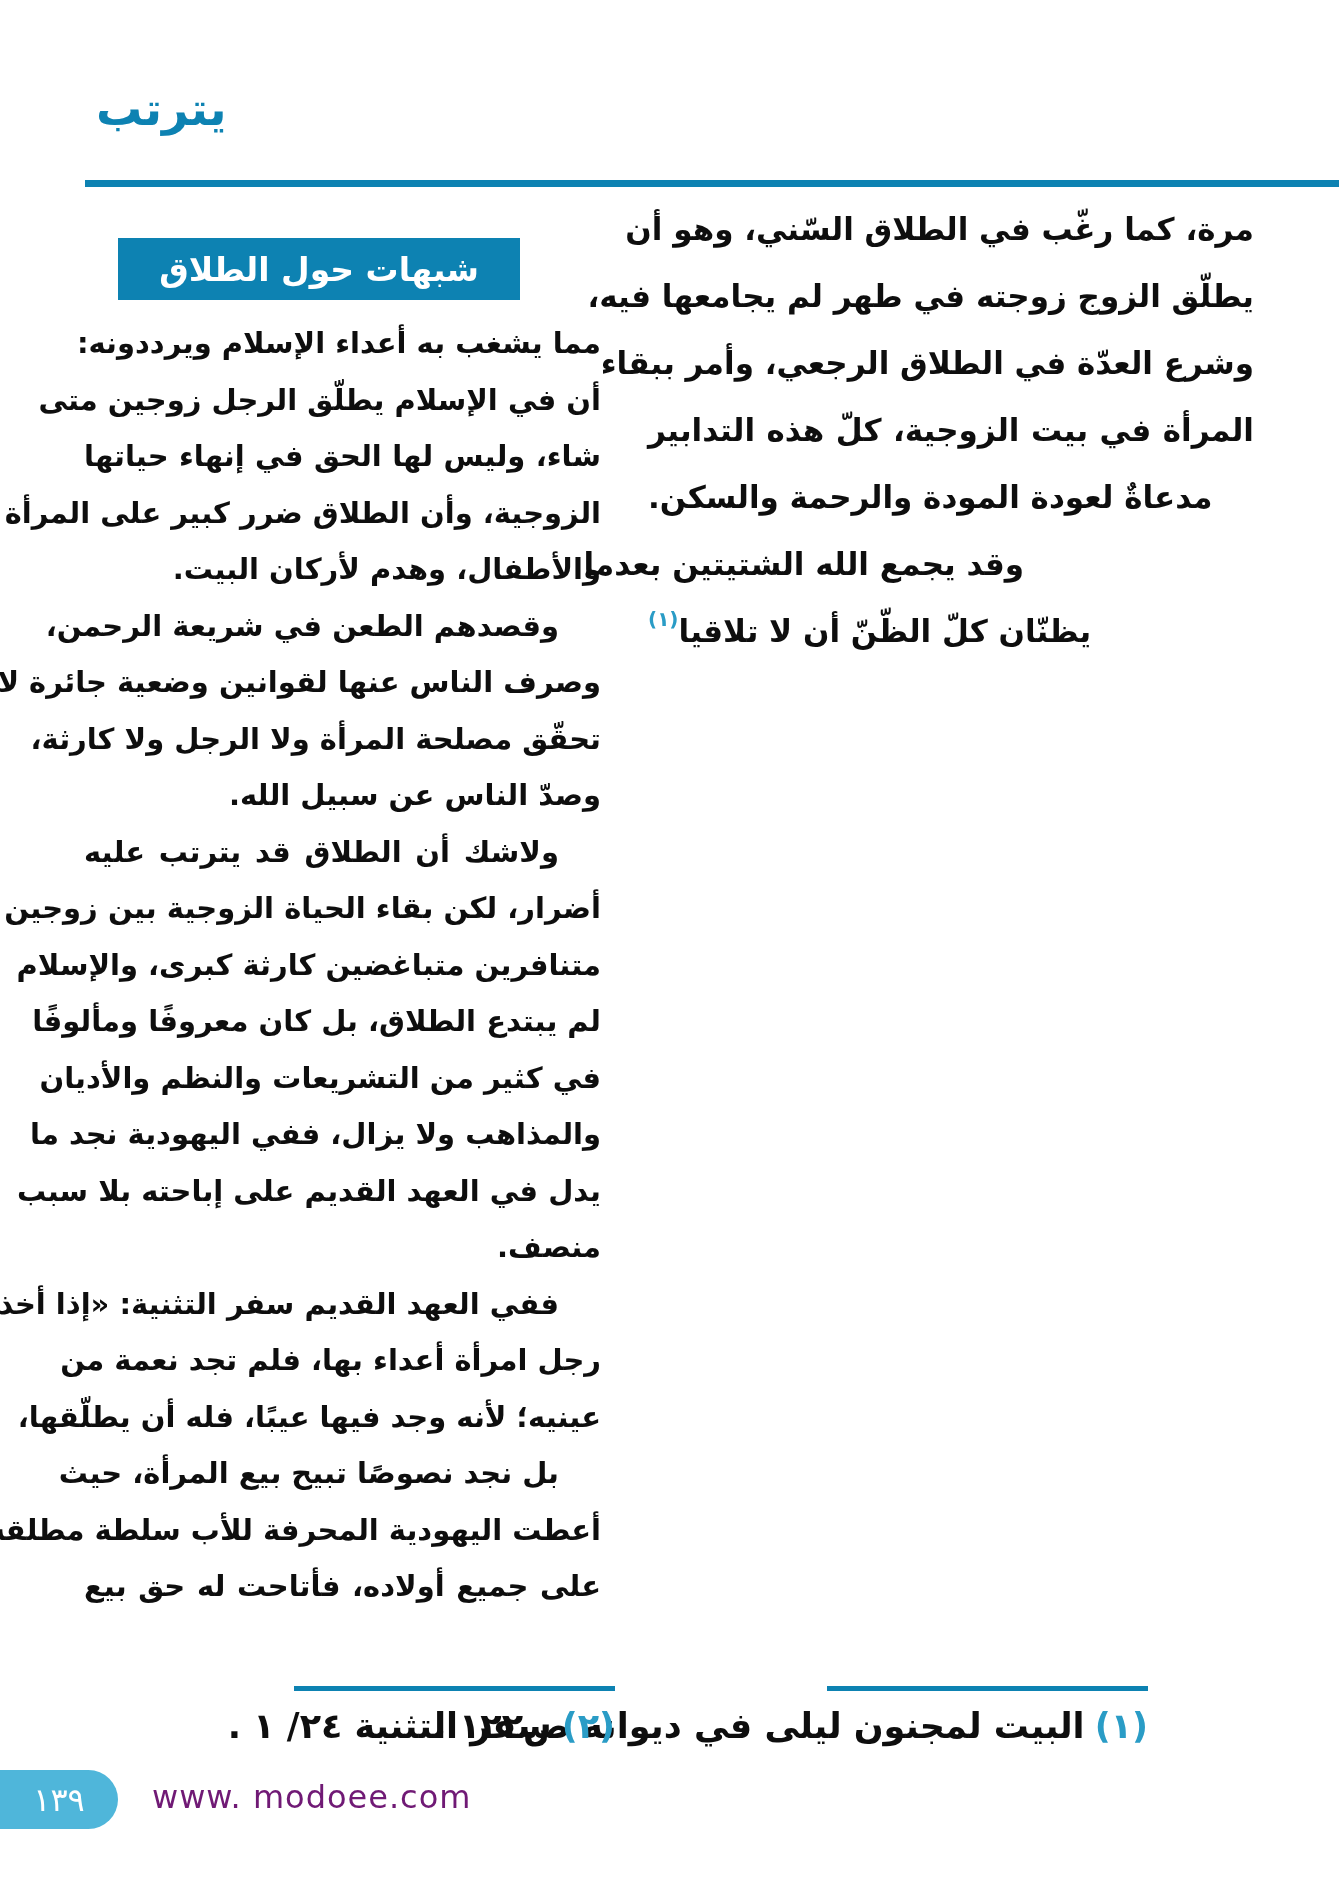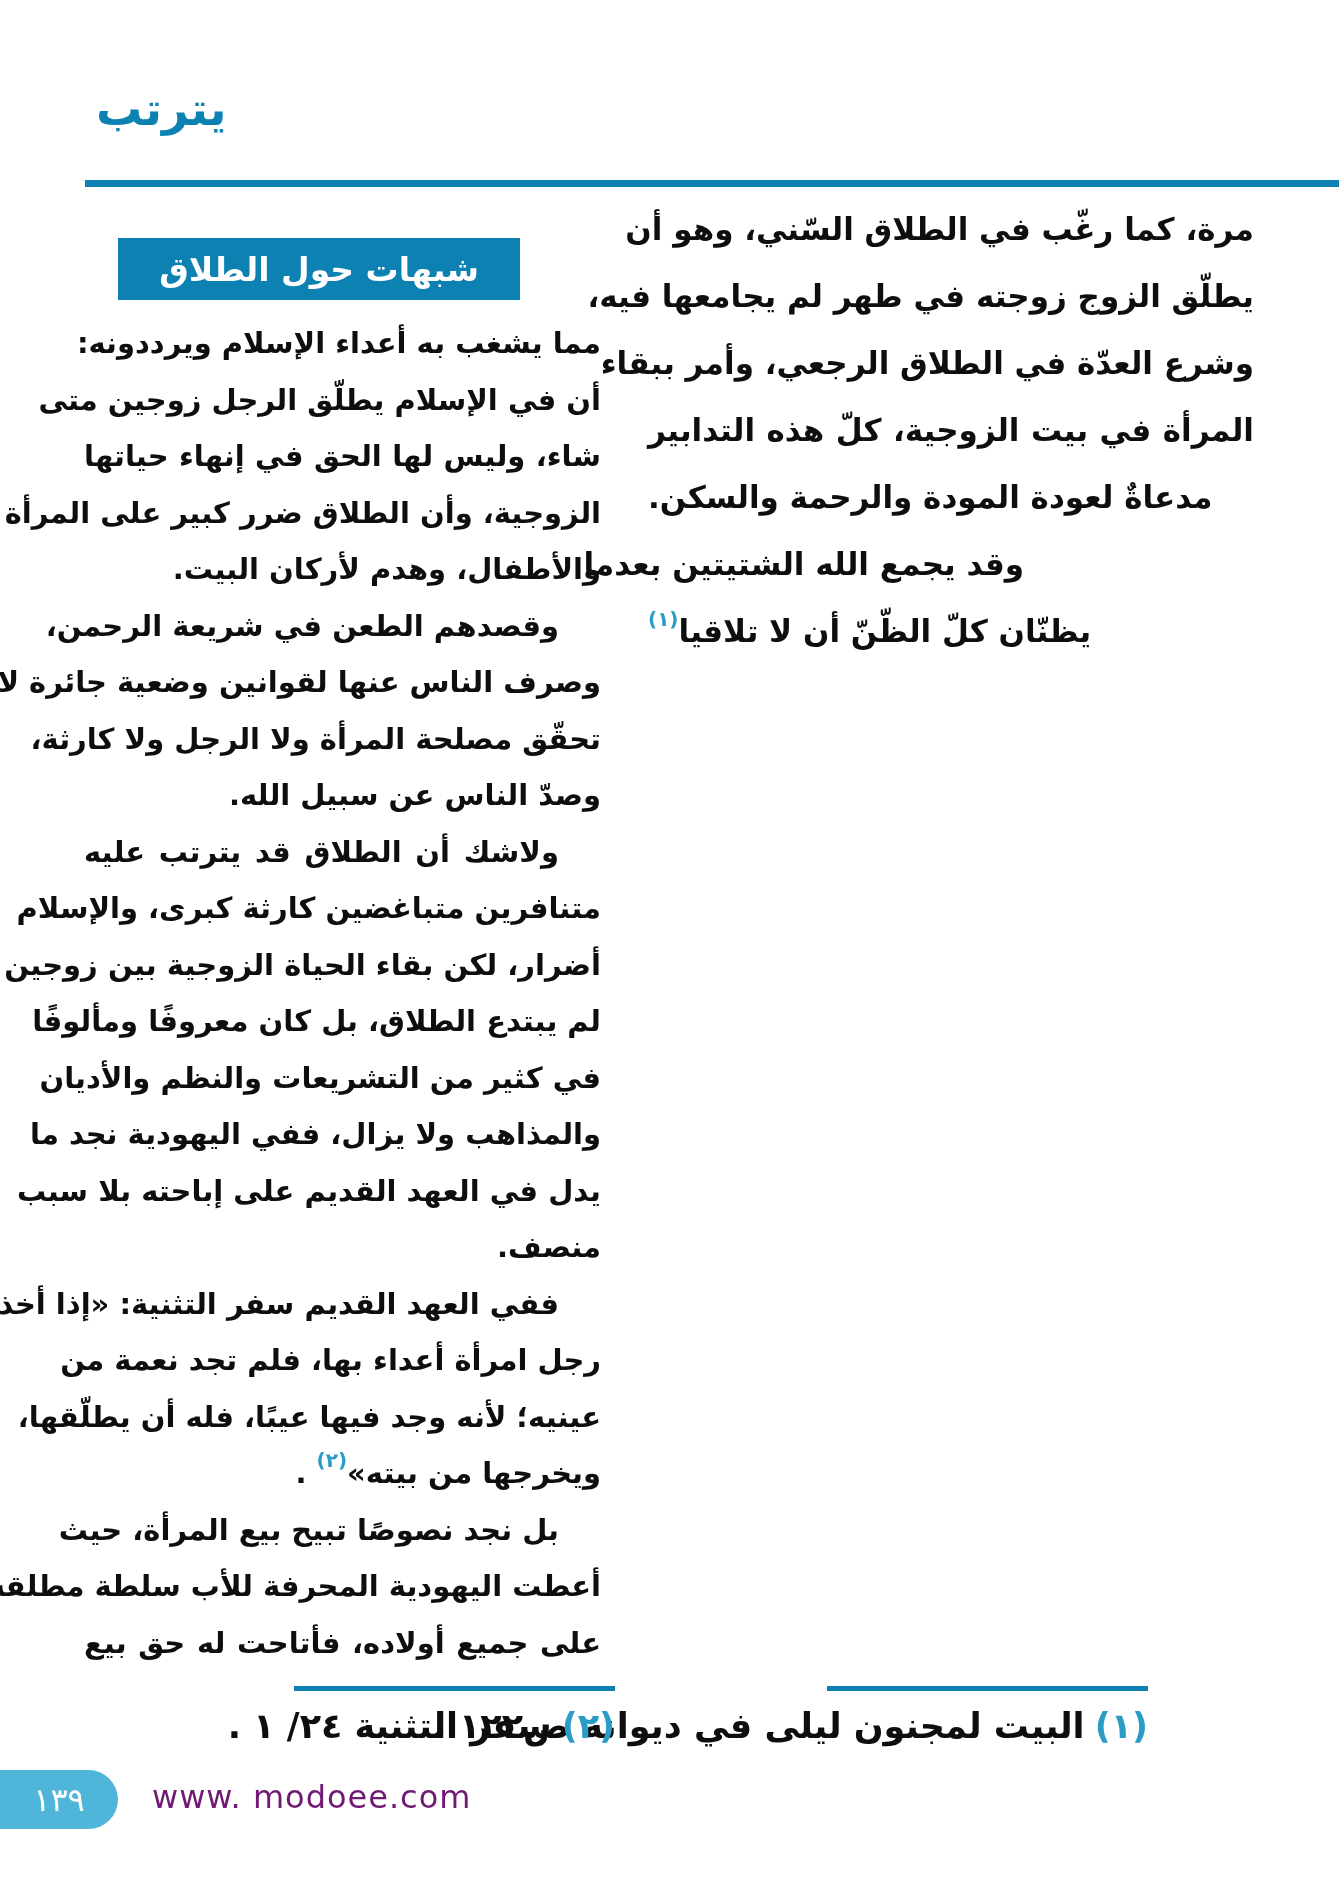--- a/index.html
+++ b/index.html
@@ -100,31 +100,30 @@
       <div class="line l-end"><span>مما يشغب به أعداء الإسلام ويرددونه:</span></div>
       <div class="line l-justify"><span>أن في الإسلام يطلّق الرجل زوجين متى</span></div>
       <div class="line l-justify"><span>شاء، وليس لها الحق في إنهاء حياتها</span></div>
       <div class="line l-justify"><span>الزوجية، وأن الطلاق ضرر كبير على المرأة</span></div>
       <div class="line l-end"><span>والأطفال، وهدم لأركان البيت.</span></div>
       <div class="line l-indent"><span>وقصدهم الطعن في شريعة الرحمن،</span></div>
       <div class="line l-justify"><span>وصرف الناس عنها لقوانين وضعية جائرة لا</span></div>
       <div class="line l-justify"><span>تحقّق مصلحة المرأة ولا الرجل ولا كارثة،</span></div>
       <div class="line l-end"><span>وصدّ الناس عن سبيل الله.</span></div>
       <div class="line l-indent"><span>ولاشك أن الطلاق قد يترتب عليه</span></div>
+      <div class="line l-justify"><span>أضرار، لكن بقاء الحياة الزوجية بين زوجين</span></div>
       <div class="line l-justify"><span>متنافرين متباغضين كارثة كبرى، والإسلام</span></div>
-      <div class="line l-justify"><span>أضرار، لكن بقاء الحياة الزوجية بين زوجين</span></div>
       <div class="line l-justify"><span>لم يبتدع الطلاق، بل كان معروفًا ومألوفًا</span></div>
       <div class="line l-justify"><span>في كثير من التشريعات والنظم والأديان</span></div>
       <div class="line l-justify"><span>والمذاهب ولا يزال، ففي اليهودية نجد ما</span></div>
       <div class="line l-justify"><span>يدل في العهد القديم على إباحته بلا سبب</span></div>
       <div class="line l-end"><span>منصف.</span></div>
       <div class="line l-indent"><span>ففي العهد القديم سفر التثنية: «إذا أخذ</span></div>
       <div class="line l-justify"><span>رجل امرأة أعداء بها، فلم تجد نعمة من</span></div>
       <div class="line l-justify"><span>عينيه؛ لأنه وجد فيها عيبًا، فله أن يطلّقها،</span></div>
-      <div class="line l-end"><span>ويخرجها من بيته»</span><sup class="fn-mark">(٢)</sup><span> .</span></div>
       <div class="line l-indent"><span>بل نجد نصوصًا تبيح بيع المرأة، حيث</span></div>
       <div class="line l-justify"><span>أعطت اليهودية المحرفة للأب سلطة مطلقة</span></div>
       <div class="line l-justify"><span>على جميع أولاده، فأتاحت له حق بيع</span></div>
     </div>
 
   <div class="footnote footnote-right">
     <div class="fn-sep"></div>
     <div class="fn-line">
       <span class="fn-num">(١)</span><span>البيت لمجنون ليلى في ديوانه ص١٢٢ .</span>
     </div>

